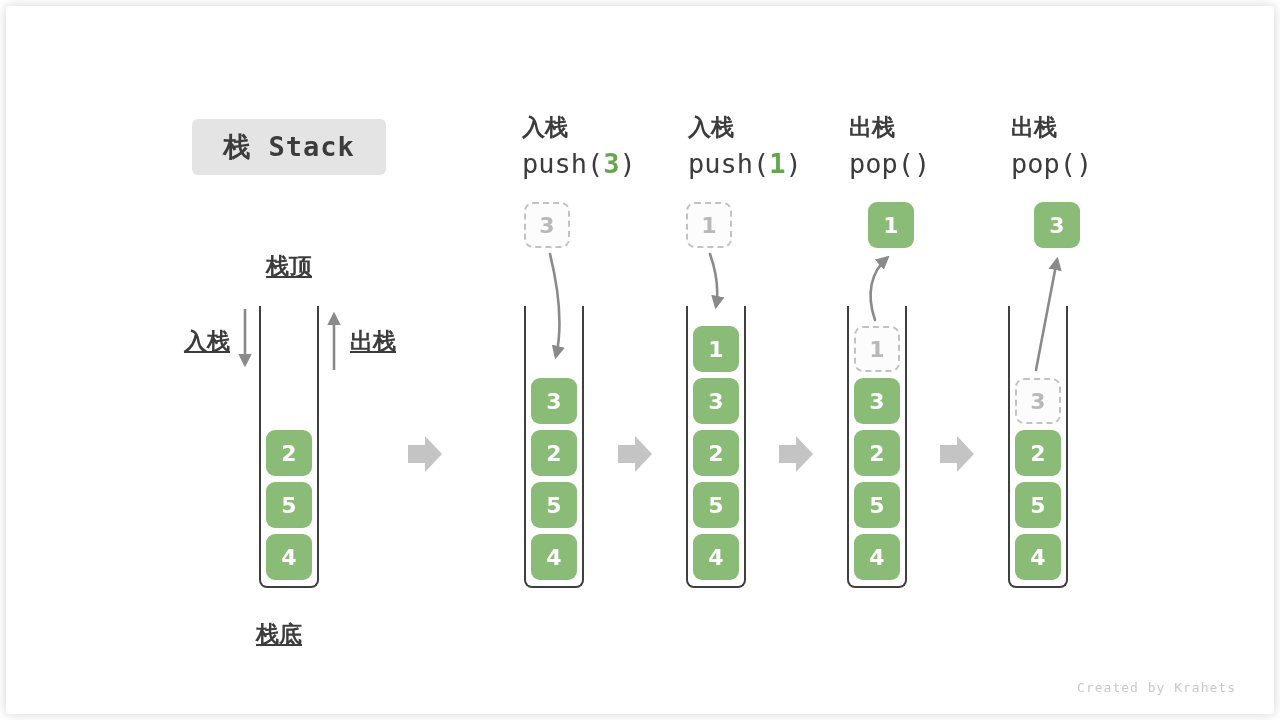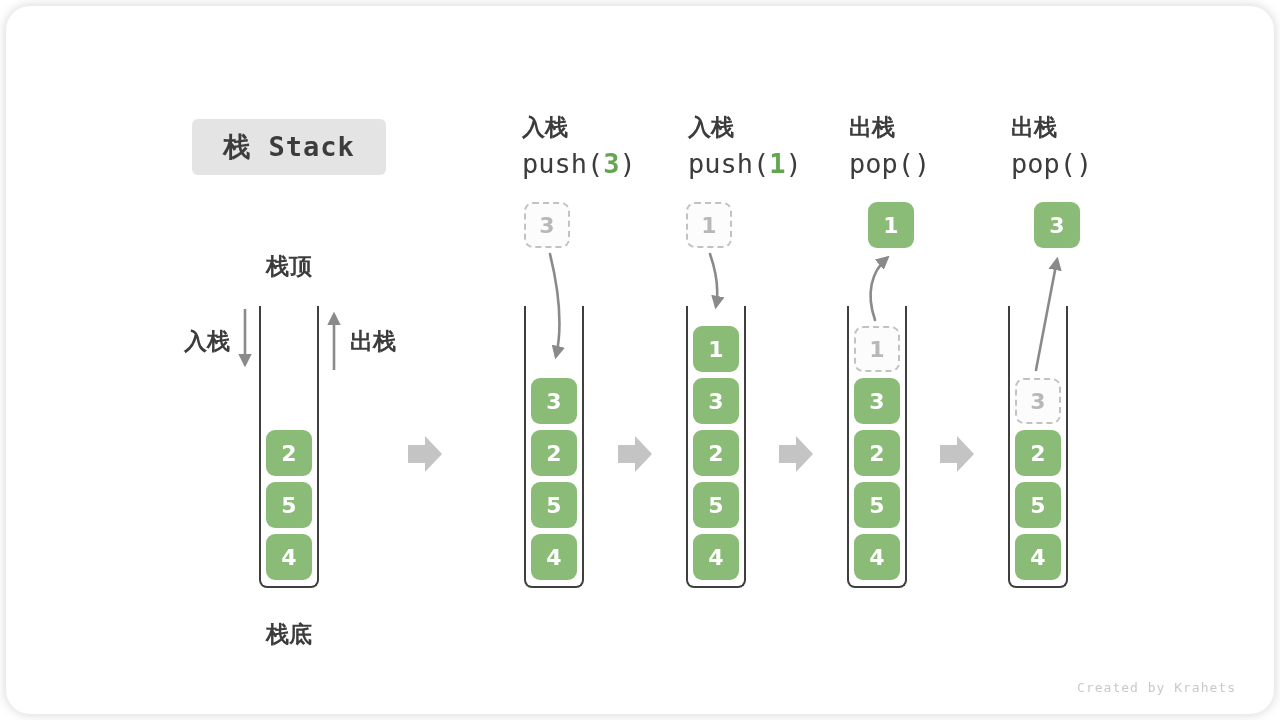--- a/index.html
+++ b/index.html
@@ -2,33 +2,33 @@
 <html><head>
 <meta charset="utf-8">
 <style>
   html,body{margin:0;padding:0;background:#ffffff;}
   .canvas{
     position:relative;width:1280px;height:720px;overflow:hidden;
     font-family:"DejaVu Sans","Liberation Sans",sans-serif;color:#3c3c3c;
   }
   .card{
     position:absolute;left:6px;top:6px;width:1268px;height:708px;
-    background:#ffffff;border-radius:24px;
+    background:#ffffff;border-radius:4px;
     box-shadow:0 0 12px rgba(0,0,0,0.18);
   }
   .title-box{
     position:absolute;left:186px;top:113px;width:194px;height:56px;
     background:#e4e4e4;border-radius:6px;
     display:flex;align-items:center;justify-content:center;
     font-family:"DejaVu Sans Mono","Liberation Mono",monospace;
     font-size:27px;font-weight:700;letter-spacing:1px;color:#3c3c3c;
   }
   .cjk-label{
     position:absolute;font-size:23px;font-weight:700;color:#3c3c3c;
-    text-align:center;white-space:nowrap;
+    text-align:center;white-space:nowrap;text-decoration:underline;
   }
   .op-label{position:absolute;display:flex;flex-direction:column;gap:7px;}
   .op-line1{font-size:23px;font-weight:700;color:#3c3c3c;line-height:30px;}
   .op-line2{
     font-family:"DejaVu Sans Mono","Liberation Mono",monospace;
     font-size:27px;font-weight:500;color:#3c3c3c;line-height:30px;
   }
   .op-arg{color:#64a550;font-weight:700;}
   .container{
     position:absolute;width:60px;height:282px;top:300px;
@@ -57,21 +57,21 @@
 <body>
 
 <div class="canvas">
   <div class="card">
 
     <div class="title-box">
       <span>栈 Stack</span>
     </div>
 
     <div class="cjk-label" style="left:233px;top:245px;width:100px;">栈顶</div>
-    <div class="cjk-label" style="left:233px;top:613px;width:100px;">栈底</div>
+    <div class="cjk-label" style="left:223px;top:613px;width:100px;">栈底</div>
     <div class="cjk-label" style="left:168px;top:320px;width:56px;text-align:right;">入栈</div>
     <div class="cjk-label" style="left:344px;top:320px;width:56px;text-align:left;">出栈</div>
 
     <div class="op-label" style="left:516px;top:106px;">
       <span class="op-line1">入栈</span>
       <span class="op-line2"><span>push(</span><span class="op-arg">3</span><span>)</span></span>
     </div>
     <div class="op-label" style="left:682px;top:106px;">
       <span class="op-line1">入栈</span>
       <span class="op-line2"><span>push(</span><span class="op-arg">1</span><span>)</span></span>

